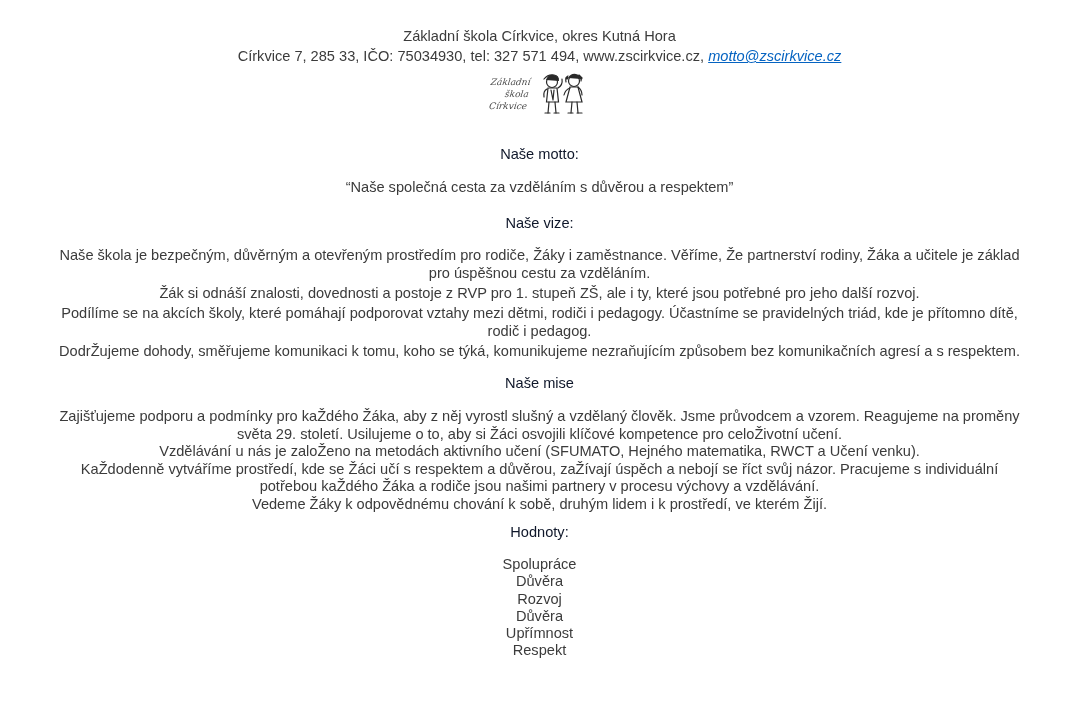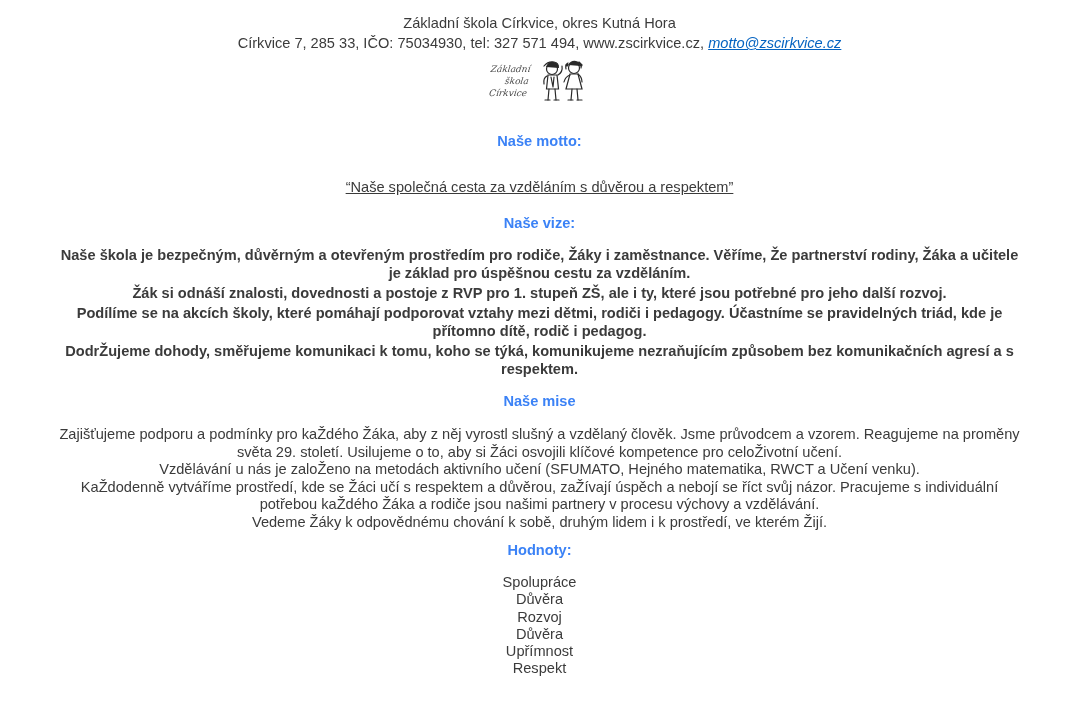--- a/index.html
+++ b/index.html
@@ -15,21 +15,21 @@
     font-family: "Liberation Sans", sans-serif;
     font-size: 14.6px;
     -webkit-font-smoothing: antialiased;
   }
   .page {
     width: 968px;
     margin: 0 auto;
     text-align: center;
   }
   .header {
-    padding-top: 13px;
+    padding-top: 26px;
     line-height: 20px;
   }
   .email-link {
     color: #0563c1;
     font-style: italic;
     text-decoration: underline;
   }
   .logo-row {
     margin-top: 3px;
     height: 50px;
@@ -44,28 +44,28 @@
     font-size: 9px;
     color: #4a4a4a;
     line-height: 12px;
     text-align: right;
     transform: skewX(-8deg);
   }
   .logo-art svg {
     display: block;
   }
   .heading {
-    font-weight: bold;
-    color: #3b82f6;
+    font-weight: normal;
+    color: #0f172a;
   }
   .motto-heading   { margin-top: 27px; }
-  .motto-quote     { margin-top: 30px; text-decoration: underline; }
+  .motto-quote     { margin-top: 17px; }
   .vize-heading    { margin-top: 20px; }
   .vize-paras      { margin-top: 15px; }
-  .vize-paras p    { margin: 0 0 2px 0; line-height: 18px; font-weight: bold; }
+  .vize-paras p    { margin: 0 0 2px 0; line-height: 18px; }
   .mise-heading    { margin-top: 15px; text-align: center; }
   .mise-paras      { margin-top: 17px; }
   .mise-paras p    { margin: 0; line-height: 17.5px; }
   .hodnoty-heading { margin-top: 11px; }
   .hodnoty-list    { margin-top: 16px; line-height: 17.3px; }
 </style>
 </head>
 <body>
 
 <div class="page">

